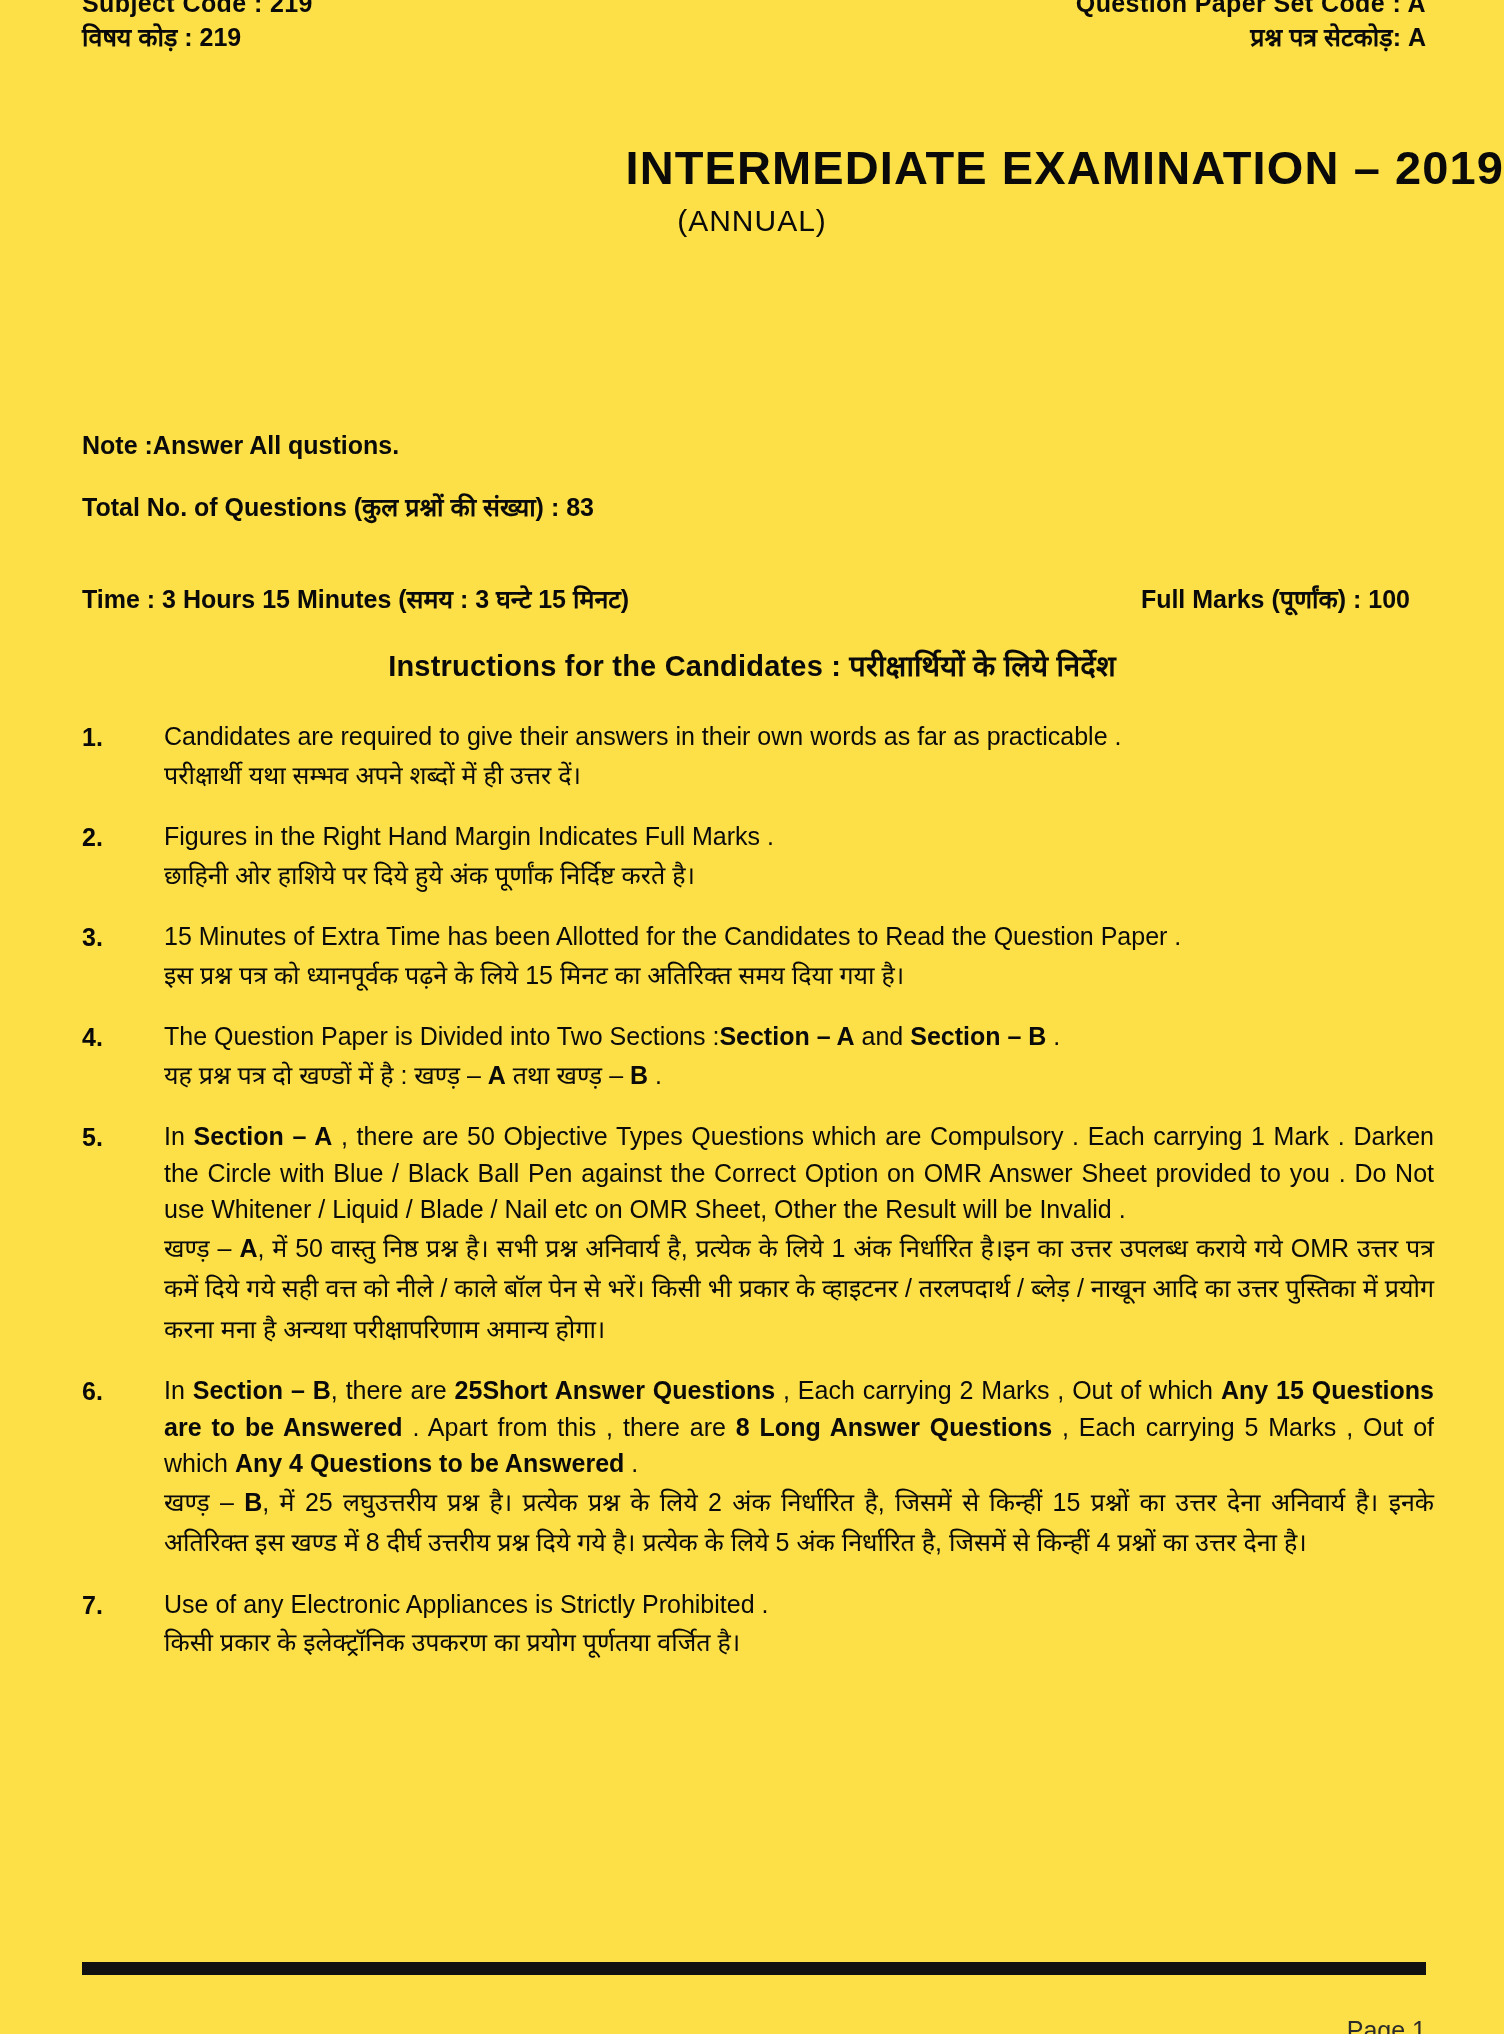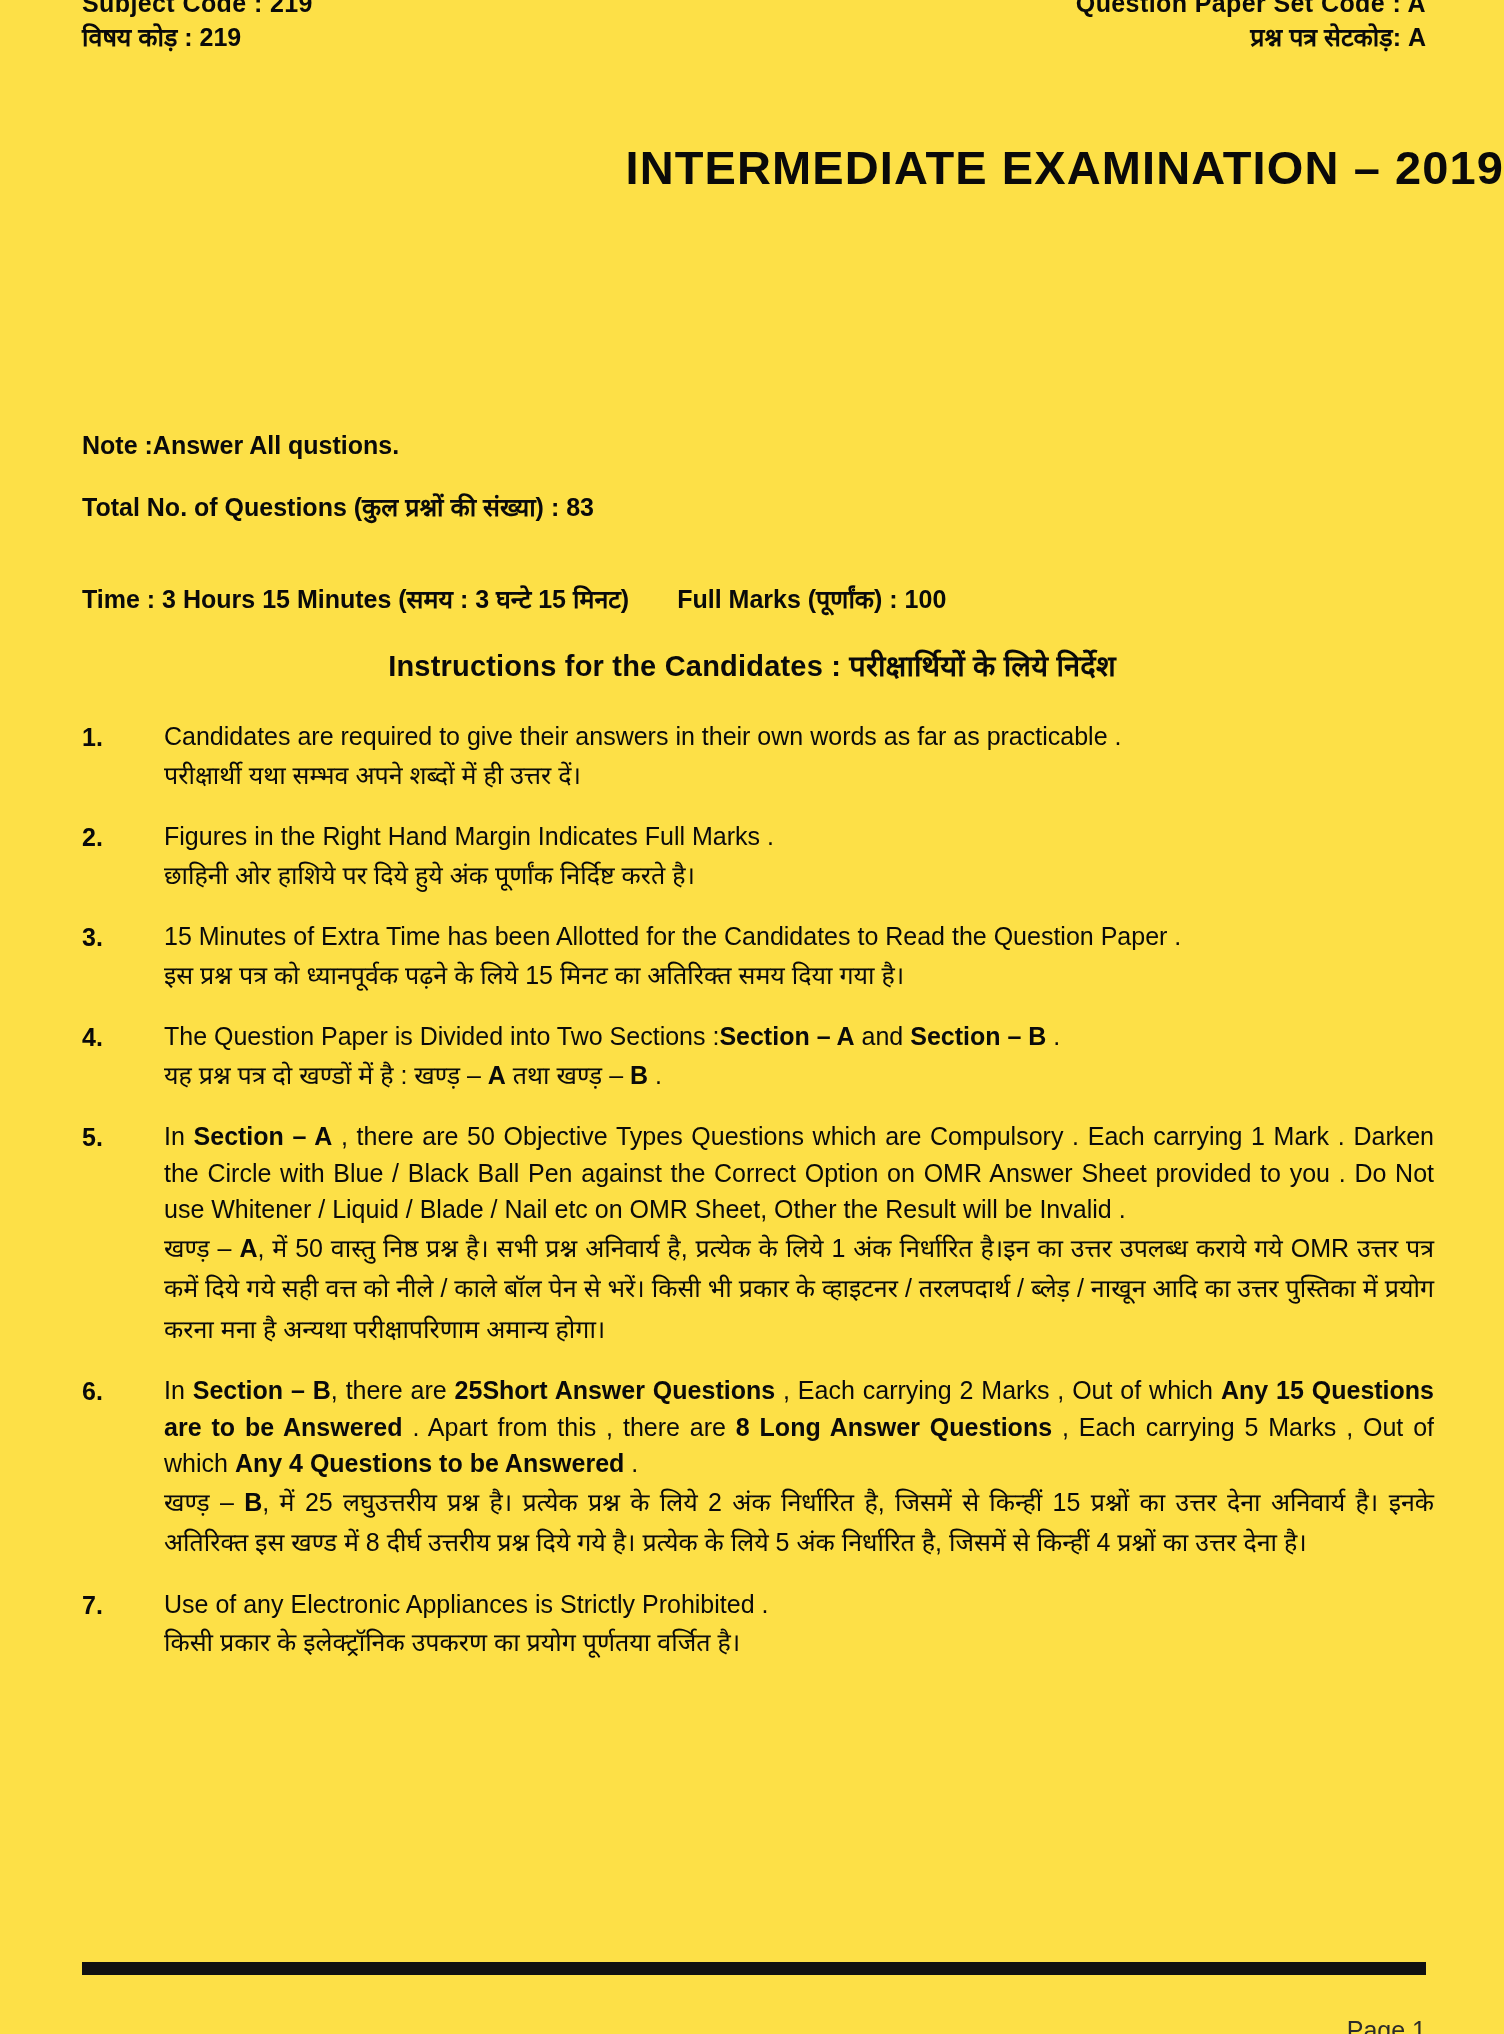--- a/index.html
+++ b/index.html
@@ -93,22 +93,22 @@
   }
   .meta-line {
     font-size: 25px;
     font-weight: bold;
     line-height: 1.2;
   }
   .meta-note { margin-bottom: 32px; }
   .meta-total { margin-bottom: 62px; }
   .meta-split {
     display: flex;
+    justify-content: space-between;
     align-items: baseline;
-    gap: 48px;
   }
 
   
   .instr-head {
     position: absolute;
     top: 645px;
     left: 0;
     right: 0;
     text-align: center;
     font-size: 29px;
@@ -183,20 +183,21 @@
       <div class="code-line-en">Subject  Code : 219</div>
       <div class="code-line-hi">विषय कोड़  :  219</div>
     </div>
     <div class="code-col right">
       <div class="code-line-en">Question Paper Set Code : A</div>
       <div class="code-line-hi">प्रश्न पत्र सेटकोड़:  A</div>
     </div>
   </div>
 
   <div class="exam-title">INTERMEDIATE EXAMINATION – 2019</div>
+  <div class="exam-sub">(ANNUAL)</div>
 
   <div class="meta">
     <div class="meta-line meta-note">Note :Answer All qustions.</div>
     <div class="meta-line meta-total">Total No. of Questions (कुल प्रश्नों की संख्या) : 83</div>
     <div class="meta-split">
       <div class="meta-line">Time :  3 Hours  15 Minutes (समय : 3 घन्टे  15 मिनट)</div>
       <div class="meta-line">Full Marks  (पूर्णांक) :  100</div>
     </div>
   </div>
 

